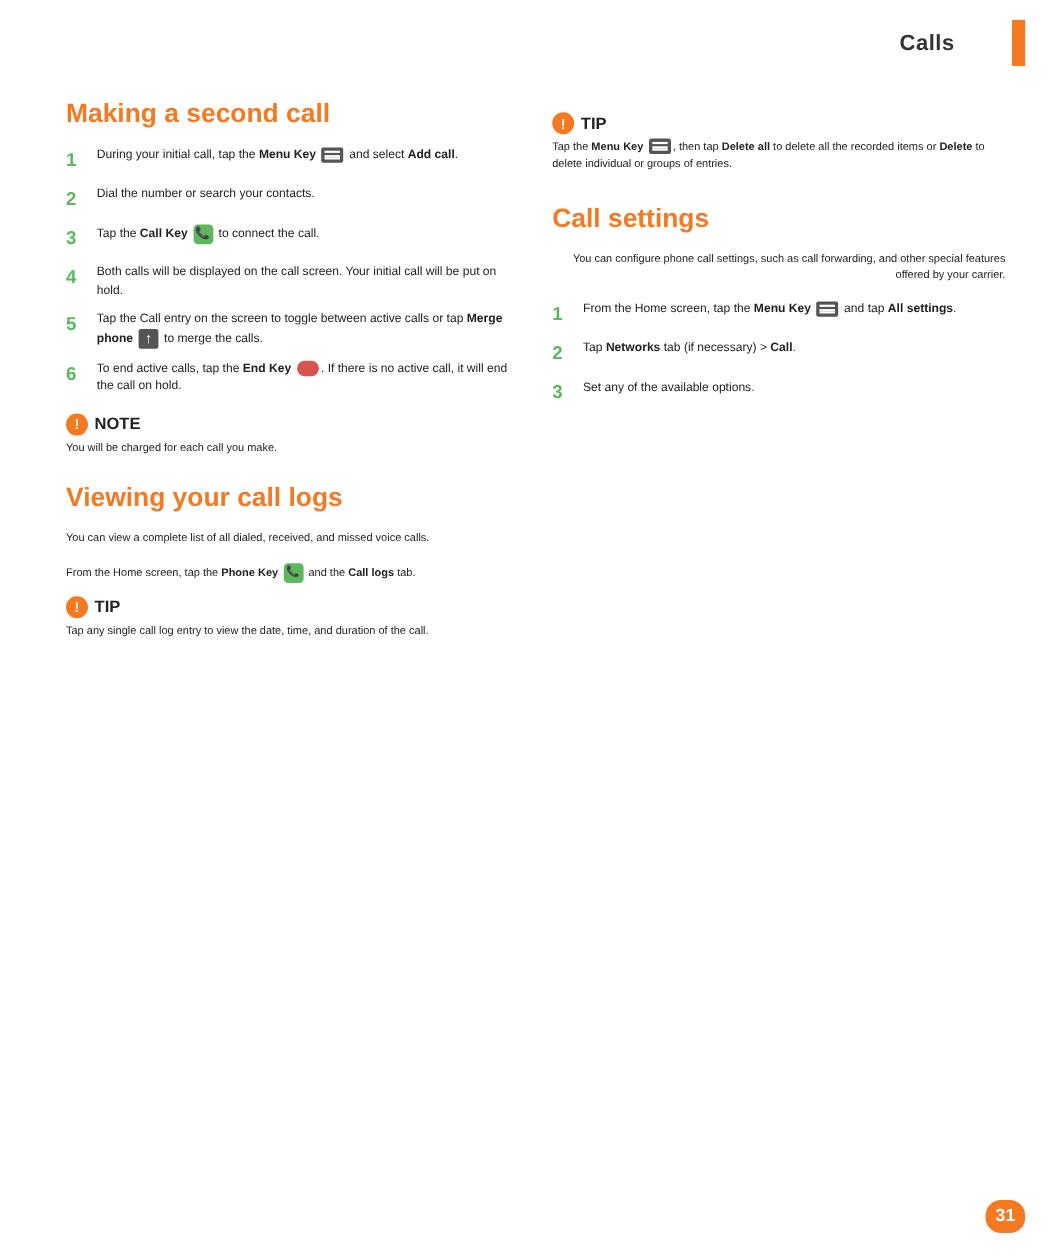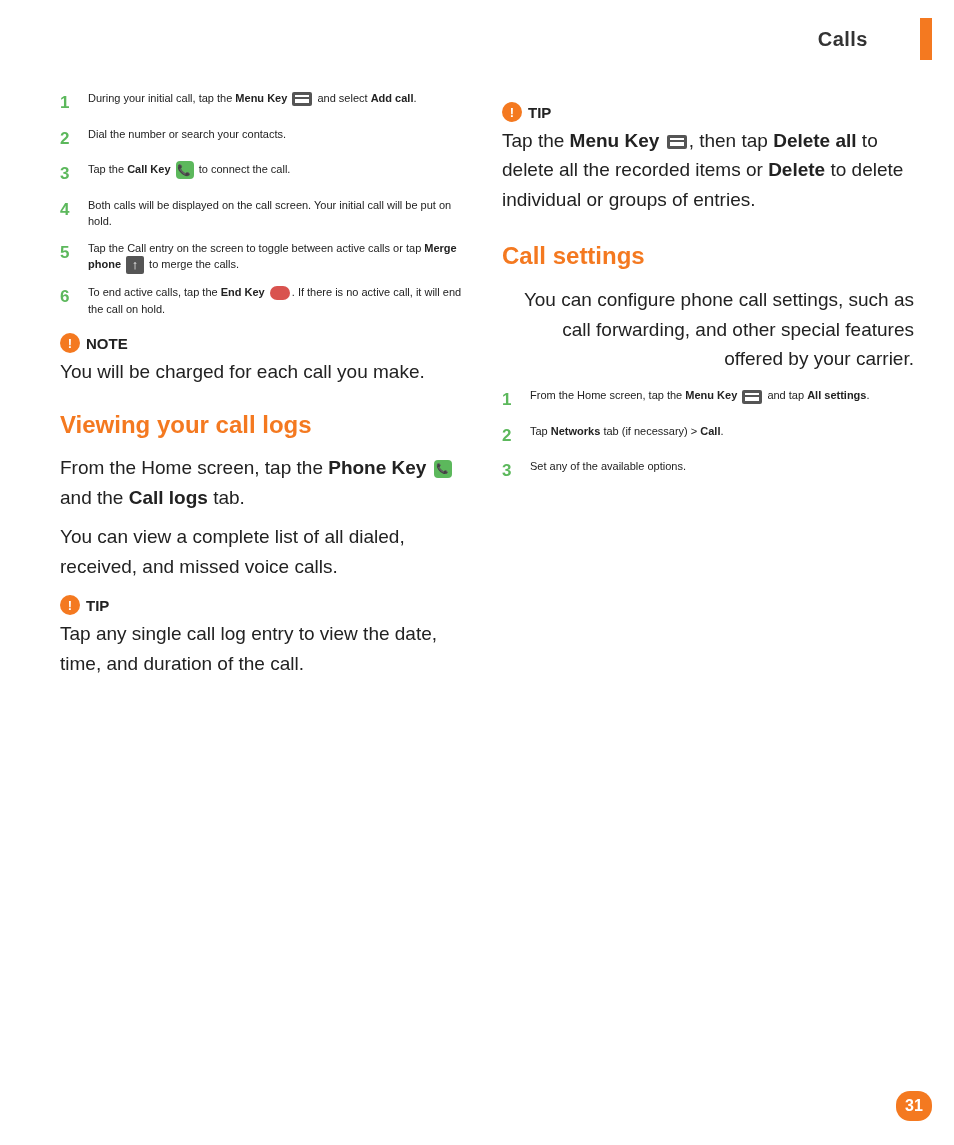--- a/index.html
+++ b/index.html
@@ -116,21 +116,21 @@
       background: #F47920;
       color: white;
       border-radius: 50%;
       font-weight: bold;
       font-size: 13px;
       margin-right: 6px;
       flex-shrink: 0;
     }
 
     .note-text {
-      font-size: 19px;
+      font-size: 10px;
       line-height: 1.55;
       color: #222;
     }
 
     
     .menu-key-icon {
       display: inline-block;
       width: 20px;
       height: 14px;
       background: #555;
@@ -248,20 +248,21 @@
 <div class="header">
   <span class="header-title">Calls</span>
   <span class="orange-bar"></span>
 </div>
 
 <div class="content">
 
   <div class="col-left">
 
     <div class="section-gap">
+      <h2 class="section-title">Making a second call</h2>
 
       <ol class="numbered-list">
         <li>
           <span class="list-num">1</span>
           <span class="list-text">
             During your initial call, tap the <b>Menu Key</b>
             <span class="menu-key-icon"></span>
             and select <b>Add call</b>.
           </span>
         </li>
@@ -304,28 +305,28 @@
           <span class="note-icon">!</span>
           <span>NOTE</span>
         </div>
         <p class="note-text">You will be charged for each call you make.</p>
       </div>
     </div>
 
     <div>
       <h2 class="section-title">Viewing your call logs</h2>
 
+      <p class="note-text" style="margin-bottom:14px;">
+        You can view a complete list of all dialed, received, and missed voice calls.
+      </p>
+
       <p class="note-text" style="margin-bottom:10px;">
         From the Home screen, tap the <b>Phone Key</b>
         <span class="phone-key-icon"></span>
         and the <b>Call logs</b> tab.
-      </p>
-
-      <p class="note-text" style="margin-bottom:14px;">
-        You can view a complete list of all dialed, received, and missed voice calls.
       </p>
 
       <div class="note-box">
         <div class="note-title">
           <span class="note-icon">!</span>
           <span>TIP</span>
         </div>
         <p class="note-text">Tap any single call log entry to view the date, time, and duration of the call.</p>
       </div>
     </div>

